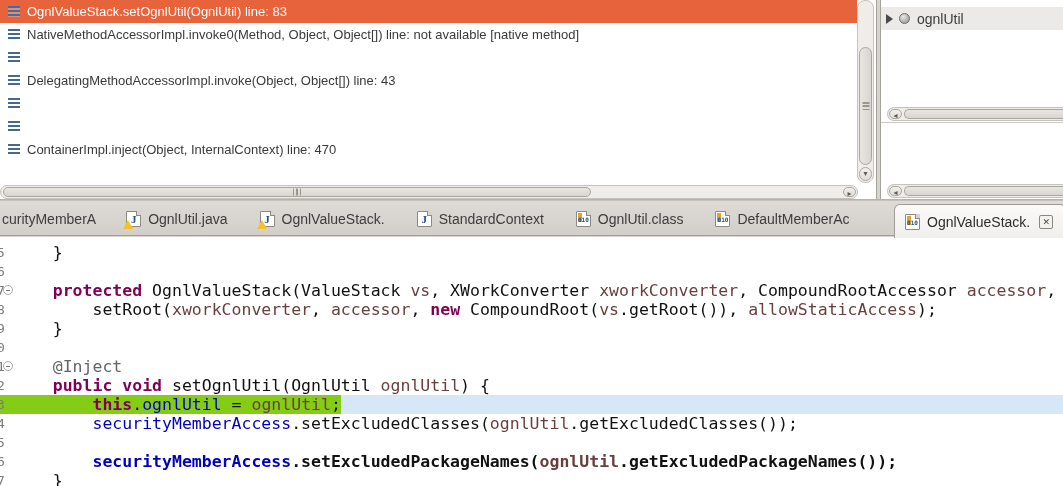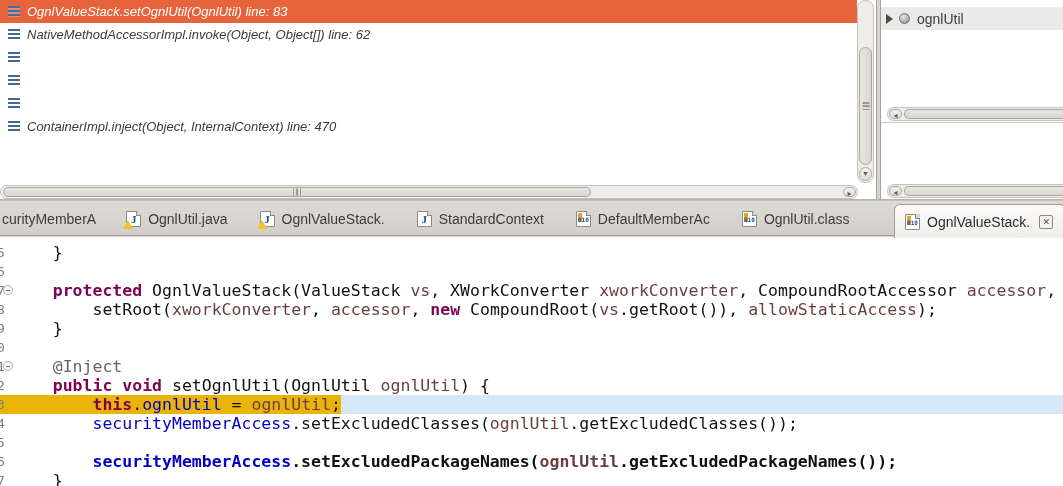--- a/index.html
+++ b/index.html
@@ -4,21 +4,21 @@
 <style>
   * { margin:0; padding:0; box-sizing:border-box; }
   html,body { background:#d7d3ce; }
   #root {
     position:relative; width:1063px; height:486px; overflow:hidden;
     background:#d7d3ce; font-family:"Liberation Sans", sans-serif;
   }
   
   .stack-panel { position:absolute; left:0; top:0; width:877px; height:200px;
     background:#ffffff; border-right:1px solid #a5a29c; }
-  .stack-rows { position:absolute; left:0; top:0; width:857px; height:184px; overflow:hidden;font-style:italic; }
+  .stack-rows { position:absolute; left:0; top:0; width:857px; height:184px; overflow:hidden; }
   .stack-row { position:relative; height:23px; display:flex; align-items:center; cursor:default; }
   .stack-row .label { font-size:13px; color:#3a3a3a; white-space:nowrap; }
   .stack-row.selected { background:#e7633c; }
   .stack-row.selected .label { color:#ffffff; }
   .frame-icon { width:12px; height:11px; margin:0 7px 0 8px; flex:0 0 auto;
     background:repeating-linear-gradient(to bottom,#45698f 0 2.4px,transparent 2.4px 4px); }
   .stack-row.selected .frame-icon {
     background:repeating-linear-gradient(to bottom,#3d6ea8 0 2.4px,rgba(255,255,255,.25) 2.4px 4px); }
   
   .sb-track-v { position:absolute; background:#efedea; border:1px solid #c6c3bd; border-radius:8px; }
@@ -66,21 +66,21 @@
   .ficon .clsbar { position:absolute; left:1px; top:1px; width:4px; height:9px; background:#e0a32e; }
   .ficon .warn { position:absolute; left:-4px; bottom:-3px; width:0; height:0;
     border-left:5px solid transparent; border-right:5px solid transparent; border-bottom:9px solid #f3c22b; }
   .close-box { margin-left:9px; width:14px; height:14px; border:1px solid #8a877f; border-radius:2px;
     font-size:9px; line-height:12px; text-align:center; color:#4a4a4a; background:#f4f2ef; cursor:default; }
   
   .editor { position:absolute; left:0; top:237px; width:1063px; height:249px; background:#ffffff; overflow:hidden; }
   .code-line { position:absolute; left:0; width:100%; height:19px; display:flex;
     font:16.5px "DejaVu Sans Mono", monospace; line-height:19px; white-space:pre; }
   .code-line .code-text { padding-left:13px; white-space:pre; }
-  .code-line.current .code-text { background:#eab308; }
+  .code-line.current .code-text { background:#84cc16; }
   .code-line.current .fill { flex:1 1 auto; background:#d6e8f8; }
   .tok-kw { color:#7f0055; font-weight:bold; }
   .tok-field { color:#0000c0; }
   .tok-param { color:#6a3e3e; }
   .tok-ann { color:#646464; }
   .tok-plain { color:#111111; }
   .gutter-num { position:absolute; left:-3px; width:12px; font:13px "DejaVu Sans Mono", monospace;
     color:#7b7b7b; line-height:19px; }
   .fold-mark { position:absolute; left:3px; width:10px; height:10px; border:1px solid #a8a8a8;
     border-radius:50%; background:#ffffff; }
@@ -93,24 +93,28 @@
 <div id="root">
 
   <div class="stack-panel">
     <div class="stack-rows">
         <div class="stack-row selected">
     <span class="frame-icon"></span>
     <span class="label">OgnlValueStack.setOgnlUtil(OgnlUtil) line: 83</span>
   </div>
         <div class="stack-row">
     <span class="frame-icon"></span>
-    <span class="label">NativeMethodAccessorImpl.invoke(Object, Object[]) line: 62</span>
-  </div>
-        <div class="stack-row">
-    <span class="frame-icon"></span>
+    <span class="label">NativeMethodAccessorImpl.invoke0(Method, Object, Object[]) line: not available [native method]</span>
+  </div>
+        <div class="stack-row">
+    <span class="frame-icon"></span>
+  </div>
+        <div class="stack-row">
+    <span class="frame-icon"></span>
+    <span class="label">DelegatingMethodAccessorImpl.invoke(Object, Object[]) line: 43</span>
   </div>
         <div class="stack-row">
     <span class="frame-icon"></span>
   </div>
         <div class="stack-row">
     <span class="frame-icon"></span>
   </div>
         <div class="stack-row">
     <span class="frame-icon"></span>
     <span class="label">ContainerImpl.inject(Object, InternalContext) line: 470</span>
@@ -185,29 +189,29 @@
             <i class="jj">J</i>
           </span>
     <span class="tlabel">StandardContext</span>
   </div>
         <div class="tab">
     <span class="ficon" style="display: inline-block;">
             <i class="fold"></i>
             <i class="clsbar"></i>
             <i class="b010">010</i>
           </span>
-    <span class="tlabel">DefaultMemberAc</span>
+    <span class="tlabel">OgnlUtil.class</span>
   </div>
         <div class="tab">
     <span class="ficon" style="display: inline-block;">
             <i class="fold"></i>
             <i class="clsbar"></i>
             <i class="b010">010</i>
           </span>
-    <span class="tlabel">OgnlUtil.class</span>
+    <span class="tlabel">DefaultMemberAc</span>
   </div>
       </div>
     <div class="tab-active" id="tab-active">
         <span class="ficon" style="display: inline-block;">
           <i class="fold"></i>
           <i class="clsbar"></i>
           <i class="b010">010</i>
         </span>
         <span class="tlabel">OgnlValueStack.</span>
         <span class="close-box">✕</span>

